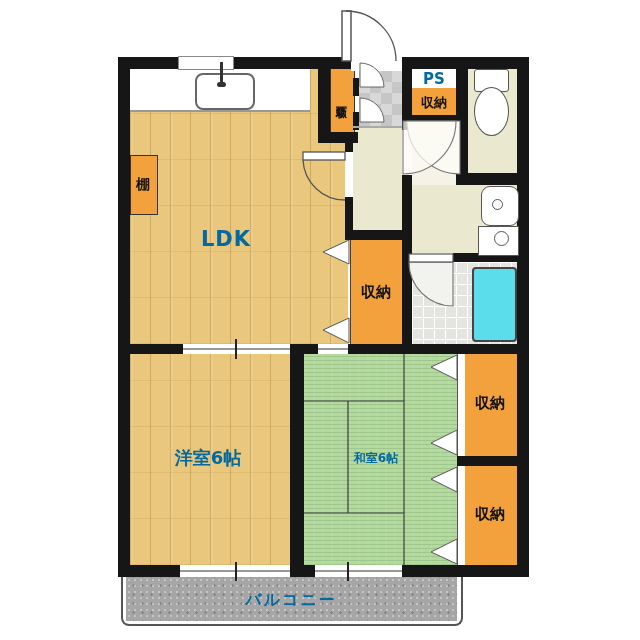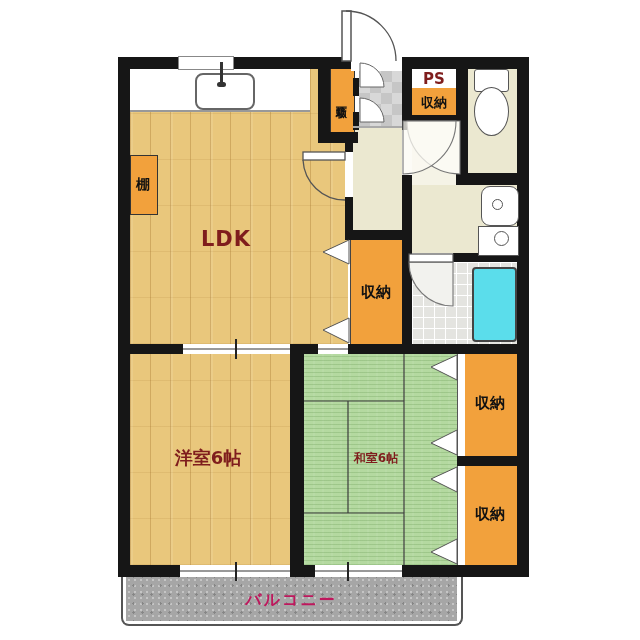--- a/index.html
+++ b/index.html
@@ -27,21 +27,21 @@
   .bathtile{background-color:#E4E4E0;
     background-image:linear-gradient(#fff 1px, transparent 1px),
                      linear-gradient(90deg,#fff 1px, transparent 1px);
     background-size:11px 11px;}
   .speckle{background-color:#A6A6A6;
     background-image:radial-gradient(rgba(255,255,255,.35) 1px, transparent 1.3px),
                      radial-gradient(rgba(60,60,60,.30) 1px, transparent 1.3px);
     background-size:6px 6px, 9px 9px;background-position:0 0,3px 4px;}
   .whitebox{background:#fff;}
   .lbl{position:absolute;z-index:5;transform:translate(-50%,-50%);
-       color:#7f1d1d;font-weight:bold;white-space:nowrap;line-height:1;}
+       color:#0369a1;font-weight:bold;white-space:nowrap;line-height:1;}
   #svg-overlay{position:absolute;left:0;top:0;z-index:4;pointer-events:none;}
 </style>
 </head>
 <body>
 
 <div id="canvas">
 
   <div class="fill wood" style="left:130px;top:69px;width:218px;height:275px;"></div>
   <div class="fill wood" style="left:130px;top:354px;width:160px;height:211px;"></div>
   <div class="fill tatami" style="left:304px;top:354px;width:155px;height:211px;"></div>
@@ -145,15 +145,15 @@
   <div class="lbl" style="left:226px;top:239px;font-size:21px;letter-spacing:1px;">LDK</div>
   <div class="lbl" style="left:208px;top:458px;font-size:18px;">洋室6帖</div>
   <div class="lbl" style="left:376px;top:458px;font-size:12px;">和室6帖</div>
   <div class="lbl" style="left:434px;top:102px;font-size:13px;color:#111;">収納</div>
   <div class="lbl" style="left:376px;top:292px;font-size:15px;color:#111;">収納</div>
   <div class="lbl" style="left:490px;top:403px;font-size:15px;color:#111;">収納</div>
   <div class="lbl" style="left:490px;top:514px;font-size:15px;color:#111;">収納</div>
   <div class="lbl" style="left:341px;top:98px;font-size:11px;color:#111;writing-mode:vertical-rl;">下駄箱</div>
   <div class="lbl" style="left:143px;top:184px;font-size:14px;color:#111;">棚</div>
   <div class="lbl" style="left:434px;top:79px;font-size:15px;">PS</div>
-  <div class="lbl" style="left:291px;top:600px;font-size:16px;color:#be185d;letter-spacing:2px;text-align:center;">バルコニー</div>
+  <div class="lbl" style="left:291px;top:600px;font-size:16px;color:#0369a1;letter-spacing:2px;text-align:center;">バルコニー</div>
 
 </div>
 
 </body></html>

